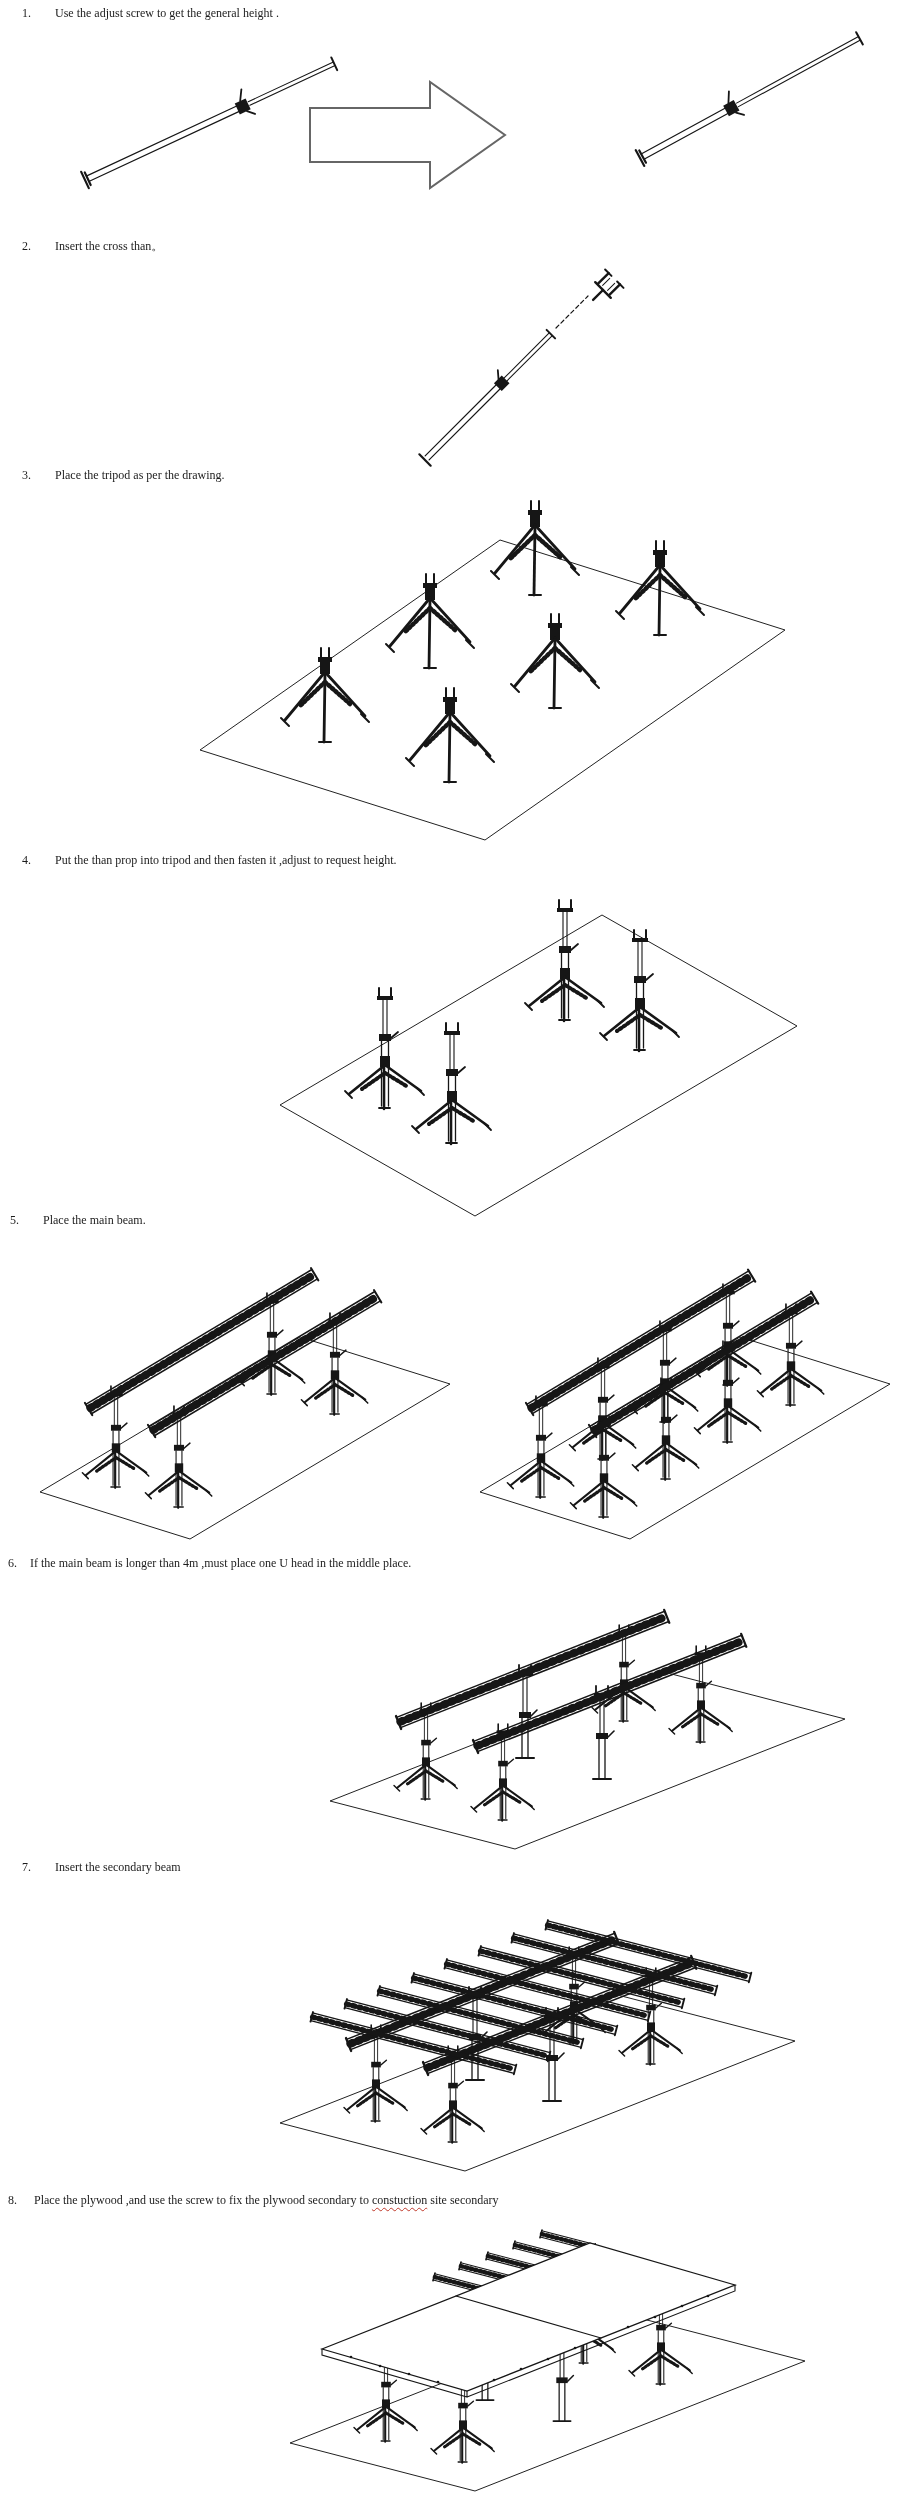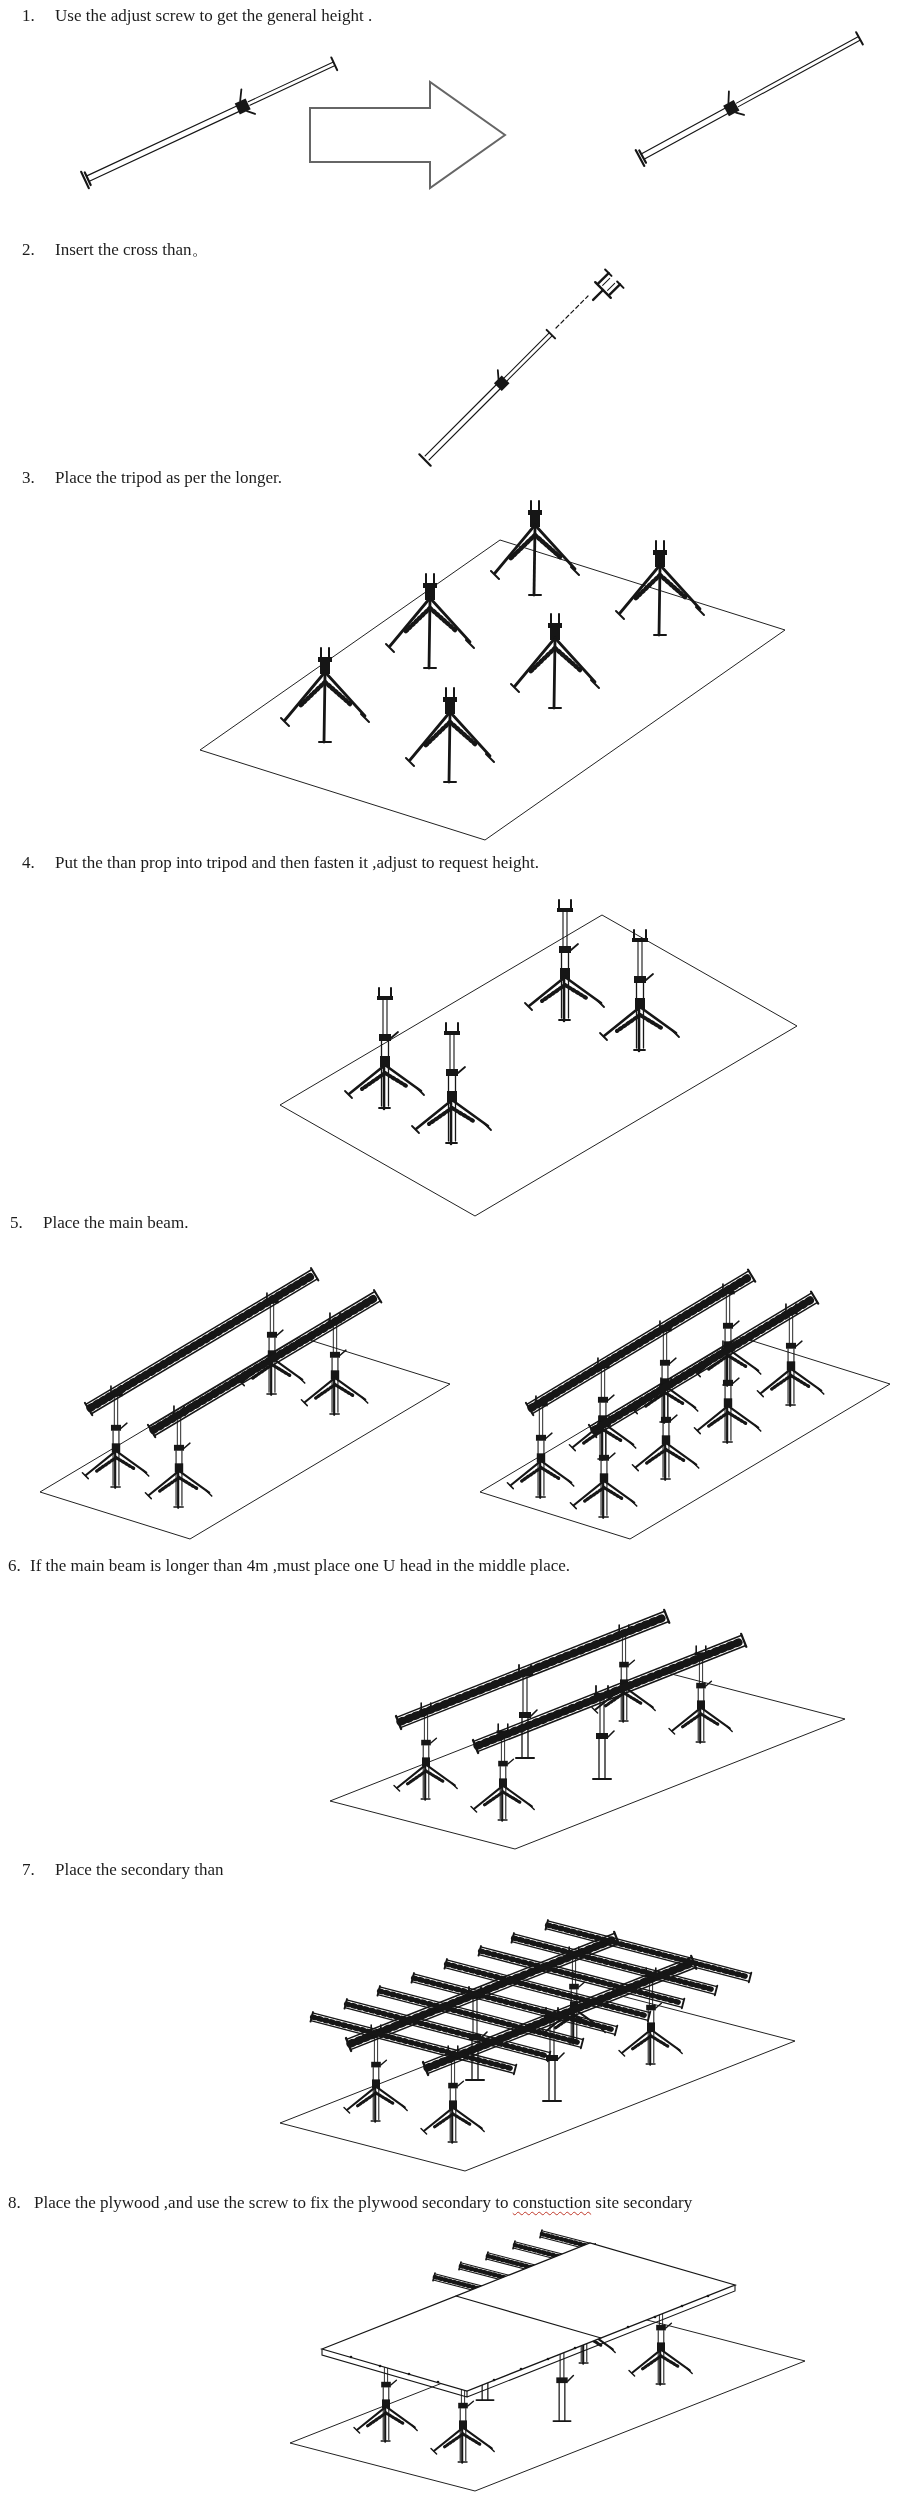--- a/index.html
+++ b/index.html
@@ -1,18 +1,18 @@
 <!DOCTYPE html>
 <html><head>
 <meta charset="utf-8">
 <style>
   html,body{margin:0;padding:0;background:#ffffff;}
   body{width:900px;height:2500px;position:relative;overflow:hidden;
        font-family:"Liberation Serif", serif;color:#1c1c1c;}
-  .step{position:absolute;font-size:17px;white-space:nowrap;color:#1c1c1c;}
+  .step{position:absolute;font-size:12px;white-space:nowrap;color:#1c1c1c;}
   .num{display:inline-block;min-width:33px;}
   .num.n6{min-width:22px;}
   .num.n8{min-width:26px;}
   .misspell{text-decoration:underline wavy #c0392b 1px;text-underline-offset:3px;}
   .fig{position:absolute;}
   .fig svg{display:block;}
   .ln{stroke:#161616;fill:none;stroke-linecap:round;}
   .fl{fill:#161616;stroke:none;}
   .plane{fill:#ffffff;stroke:#222222;stroke-width:1;}
 </style>
@@ -124,21 +124,21 @@
     <path class="ln" stroke-width="2.4" d="M-14,0 H0"></path>
     <path class="ln" stroke-width="2.4" d="M0,-11 V11"></path>
     <path class="ln" stroke-width="2.4" d="M1,-8 H16 M1,8 H16"></path>
     <path class="ln" stroke-width="2" d="M16,-13 V-4 M16,4 V13"></path>
     <path class="ln" stroke-width="1" d="M3,-3.5 H13 M3,3.5 H13"></path>
   </g>
 </svg>
 </div>
 
 <div class="step" style="top:468px;left:22px">
-  <span class="num">3.</span><span>Place the tripod as per the longer.</span>
+  <span class="num">3.</span><span>Place the tripod as per the drawing.</span>
 </div>
 
 <div class="fig" style="left:140px;top:500px">
 <svg width="700" height="345" viewBox="0 0 700 345">
   <polygon class="plane" points="60,250 360,40 645,130 345,340"></polygon>
   <use href="#tri" transform="translate(395,97)"></use>
   <use href="#tri" transform="translate(520,137)"></use>
   <use href="#tri" transform="translate(290,170)"></use>
   <use href="#tri" transform="translate(415,210)"></use>
   <use href="#tri" transform="translate(185,244)"></use>
@@ -204,21 +204,21 @@
   <use href="#upp" transform="translate(225,154)"></use>
   <use href="#upp" transform="translate(302,175)"></use>
   <use href="#tpp" transform="translate(126,193) scale(0.8)"></use>
   <use href="#tpp" transform="translate(203,214) scale(0.8)"></use>
   <use href="#beam" transform="translate(96,110) rotate(-21.6) scale(1.03,1)"></use>
   <use href="#beam" transform="translate(173,134) rotate(-21.6) scale(1.03,1)"></use>
 </svg>
 </div>
 
 <div class="step" style="top:1860px;left:22px">
-  <span class="num">7.</span><span>Place the secondary than</span>
+  <span class="num">7.</span><span>Insert the secondary beam</span>
 </div>
 
 <div class="fig" style="left:250px;top:1898px">
 <svg width="580" height="275" viewBox="0 0 580 275">
   <polygon class="plane" points="30,225 360,95 545,143 215,273"></polygon>
   <use href="#tpp" transform="translate(324,145) scale(0.8)"></use>
   <use href="#tpp" transform="translate(401,166) scale(0.8)"></use>
   <use href="#upp" transform="translate(225,184)"></use>
   <use href="#upp" transform="translate(302,205)"></use>
   <use href="#tpp" transform="translate(126,223) scale(0.8)"></use>

